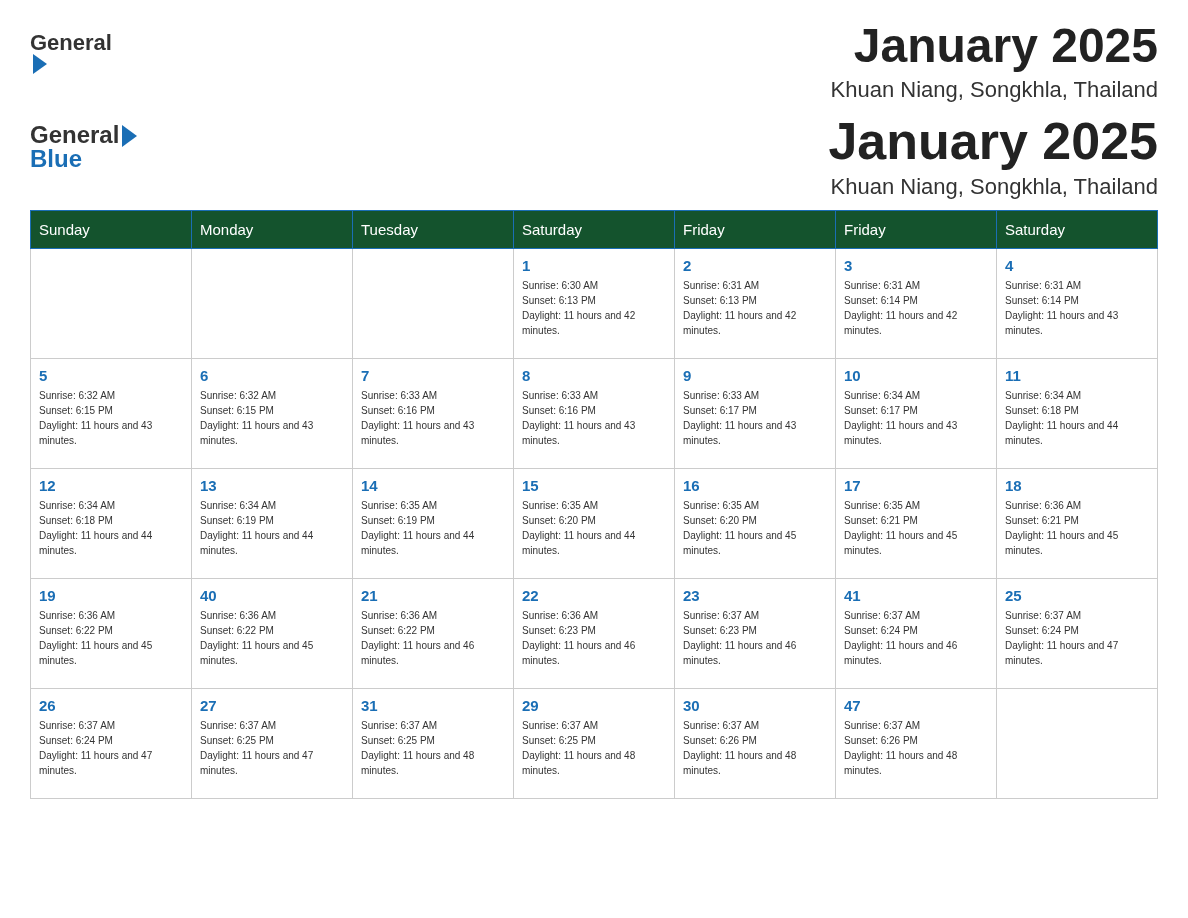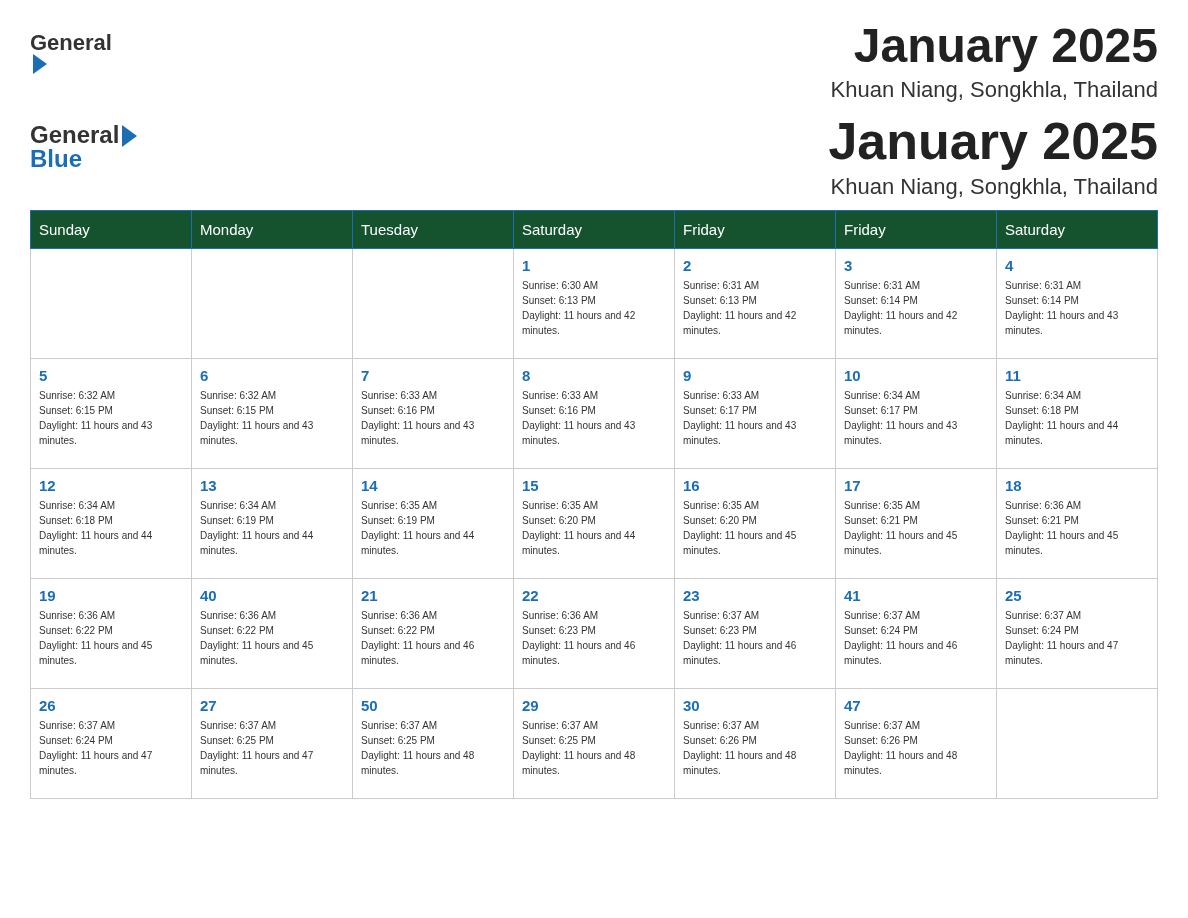--- a/index.html
+++ b/index.html
@@ -266,21 +266,21 @@
       <tr>
         <td>
           <span class="day-number">26</span>
           <div class="day-info">Sunrise: 6:37 AM<br>Sunset: 6:24 PM<br>Daylight: 11 hours and 47 minutes.</div>
         </td>
         <td>
           <span class="day-number">27</span>
           <div class="day-info">Sunrise: 6:37 AM<br>Sunset: 6:25 PM<br>Daylight: 11 hours and 47 minutes.</div>
         </td>
         <td>
-          <span class="day-number">50</span>
+          <span class="day-number">31</span>
           <div class="day-info">Sunrise: 6:37 AM<br>Sunset: 6:25 PM<br>Daylight: 11 hours and 48 minutes.</div>
         </td>
         <td>
           <span class="day-number">29</span>
           <div class="day-info">Sunrise: 6:37 AM<br>Sunset: 6:25 PM<br>Daylight: 11 hours and 48 minutes.</div>
         </td>
         <td>
           <span class="day-number">30</span>
           <div class="day-info">Sunrise: 6:37 AM<br>Sunset: 6:26 PM<br>Daylight: 11 hours and 48 minutes.</div>
         </td>

